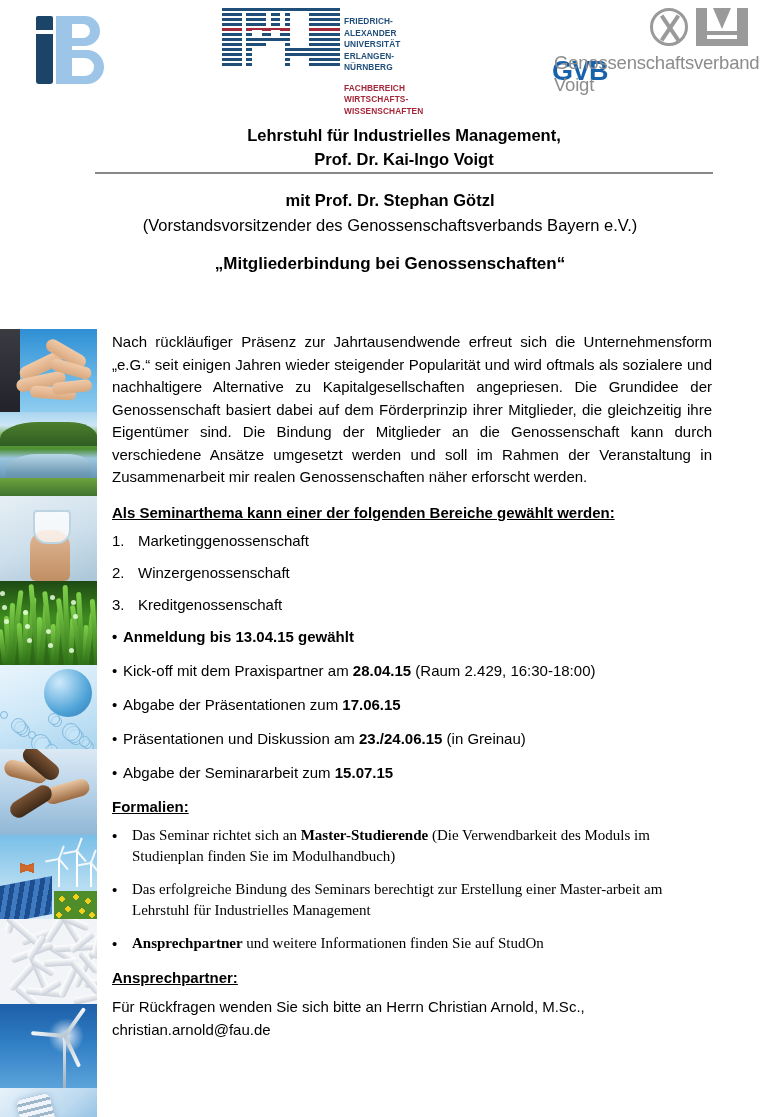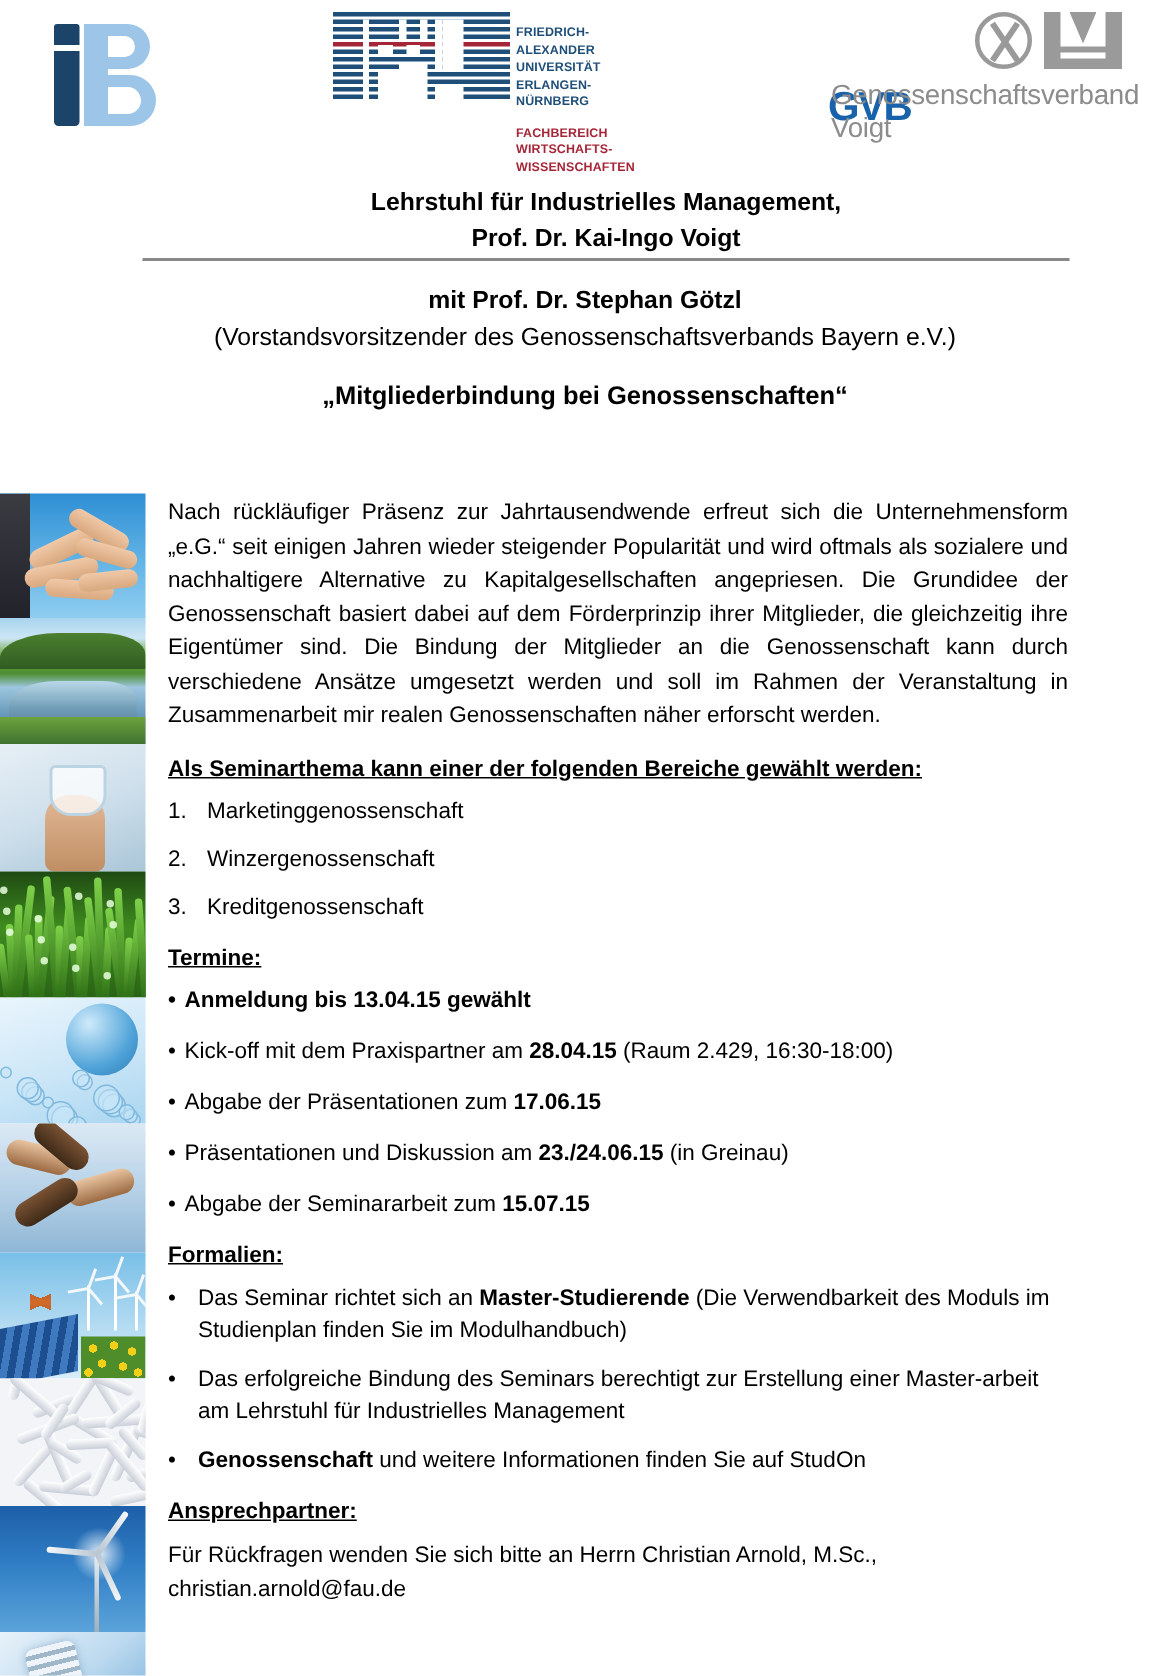--- a/index.html
+++ b/index.html
@@ -452,21 +452,21 @@
   .form-item {
     font-size: 15px;
     line-height: 21px;
     margin: 0 0 12px 0;
     display: flex;
   }
   .form-item .dot {
     width: 20px;
     flex: none;
   }
-  .form-item .txt { flex: 1; }
+  .form-item .txt { flex: 1; font-family: Liberation Serif, serif; }
   b { font-weight: bold; }
   .contact {
     font-size: 15px;
     line-height: 21px;
     margin: 2px 0 0 0;
   }
 </style>
 </head>
 <body>
 
@@ -717,21 +717,20 @@
       <li class="num-item">
         <span class="num">2.</span>
         <span>Winzergenossenschaft</span>
       </li>
       <li class="num-item">
         <span class="num">3.</span>
         <span>Kreditgenossenschaft</span>
       </li>
     </ul>
 
-  <div class="section-head">Termine:</div>
 
   <div id="termine-list">
       <div class="bullet-line strong">
         <span class="dot">•</span>
         <span><span>Anmeldung bis </span><b>13.04.15</b><span> gewählt</span></span>
       </div>
       <div class="bullet-line">
         <span class="dot">•</span>
         <span><span>Kick-off mit dem Praxispartner am </span><b>28.04.15</b><span> (Raum 2.429, 16:30-18:00)</span></span>
       </div>
@@ -755,21 +754,21 @@
       <div class="form-item">
         <span class="dot">•</span>
         <span class="txt"><span>Das Seminar richtet sich an </span><b>Master-Studierende</b><span> (Die Verwendbarkeit des Moduls im Studienplan finden Sie im Modulhandbuch)</span></span>
       </div>
       <div class="form-item">
         <span class="dot">•</span>
         <span class="txt"><span>Das erfolgreiche Bindung des Seminars berechtigt zur Erstellung einer Master-arbeit am Lehrstuhl für Industrielles Management</span><b></b><span></span></span>
       </div>
       <div class="form-item">
         <span class="dot">•</span>
-        <span class="txt"><span></span><b>Genossenschaft</b><span> und weitere Informationen finden Sie auf StudOn</span></span>
+        <span class="txt"><span></span><b>Ansprechpartner</b><span> und weitere Informationen finden Sie auf StudOn</span></span>
       </div>
     </div>
 
   <div class="section-head">Ansprechpartner:</div>
 
   <div class="contact">Für Rückfragen wenden Sie sich bitte an Herrn Christian Arnold, M.Sc.,</div>
   <div class="contact">christian.arnold@fau.de</div>
 </div>
 
 </body></html>

